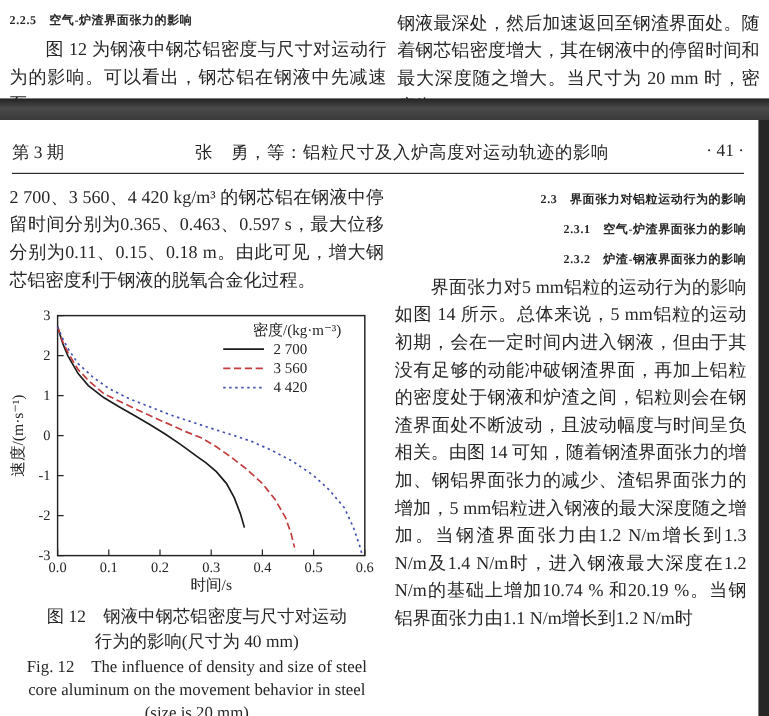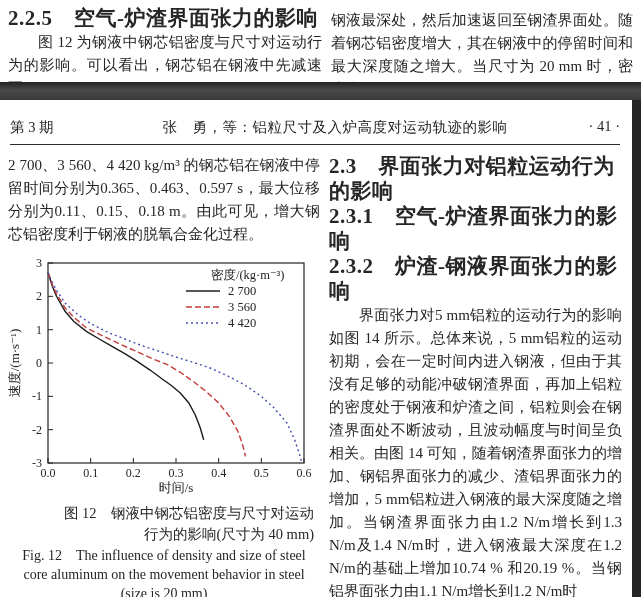--- a/index.html
+++ b/index.html
@@ -4,41 +4,41 @@
 <style>
   html,body{margin:0;padding:0;}
   body{
     width:641px;height:597px;overflow:hidden;background:#ffffff;position:relative;
     font-family:"Liberation Serif","DejaVu Serif",serif;color:#262626;
   }
   
   .top-region{position:absolute;left:0;top:0;width:641px;height:82px;background:#fff;display:flex;}
   .top-left{width:314px;padding:5px 0 0 8px;}
   .top-right{width:302px;padding:9px 0 0 9px;}
-  .sec-heading{font-weight:bold;font-size:21px;line-height:26px;letter-spacing:.5px;}
+  .sec-heading{font-weight:bold;font-size:10px;line-height:26px;letter-spacing:.5px;}
   .para{font-size:15px;line-height:23px;text-align:justify;margin:0;}
   .para.indent{text-indent:2em;}
   
   .separator-bar{position:absolute;left:0;top:82px;width:641px;height:18px;
     background:linear-gradient(#222 0%,#4a4a4a 45%,#3a3a3a 100%);}
   
   .page{position:absolute;left:0;top:100px;width:632px;height:497px;background:#fff;overflow:hidden;}
   .page-edge{position:absolute;left:632px;top:100px;width:9px;height:497px;background:#262626;}
   .page-header{display:flex;align-items:flex-start;margin:18px 12px 0 10px;padding-bottom:7px;
     border-bottom:1.6px solid #2b2b2b;font-size:14.5px;}
   .page-header .issue{width:110px;}
   .page-header .running-title{flex:1;text-align:center;letter-spacing:.5px;font-family:Liberation Serif, serif;}
   .page-header .pageno{width:70px;text-align:right;}
   .columns{display:flex;padding:9px 10px 0 8px;gap:9px;}
   .col-left{width:314px;}
   .col-right{width:300px;}
-  .col-right .sec-heading{line-height:25px;}
+  .col-right .sec-heading{line-height:25px;text-align:right;}
   
   .figure-block{margin-top:7px;}
-  .caption-cn{font-size:14.5px;line-height:21px;text-align:right;margin:2px 6px 0 6px;}
+  .caption-cn{font-size:14.5px;line-height:21px;text-align:center;margin:2px 6px 0 6px;}
   .caption-en{font-size:14px;line-height:19px;text-align:center;margin:1px 14px 0 14px;}
   svg text{font-family:"Liberation Serif","DejaVu Serif",serif;fill:#222;}
 </style>
 </head>
 <body>
 
 <div class="top-region">
   <div class="top-left">
     <div class="sec-heading">2.2.5　空气-炉渣界面张力的影响</div>
     <p class="para indent">图 12 为钢液中钢芯铝密度与尺寸对运动行为的影响。可以看出，钢芯铝在钢液中先减速至</p>

